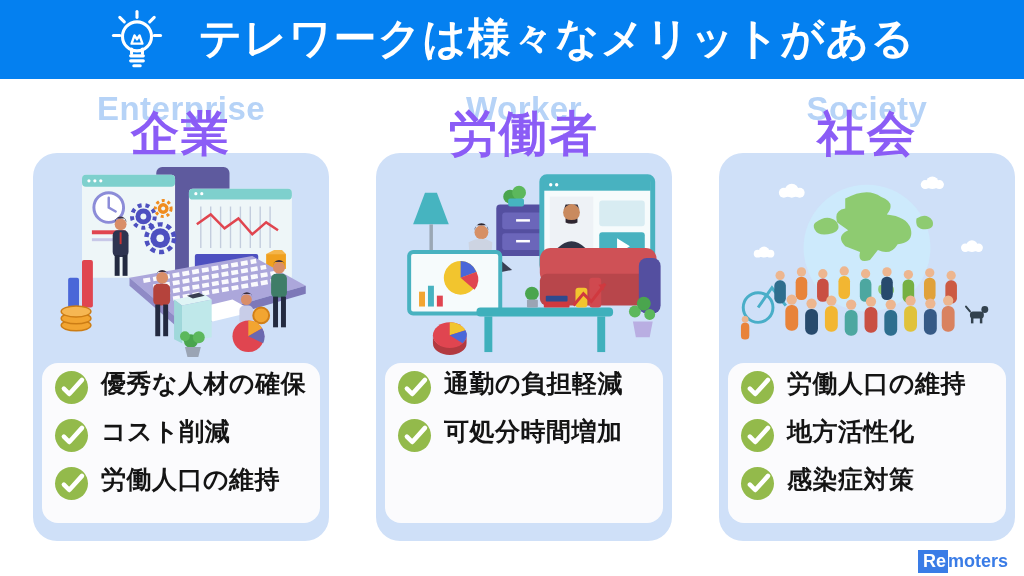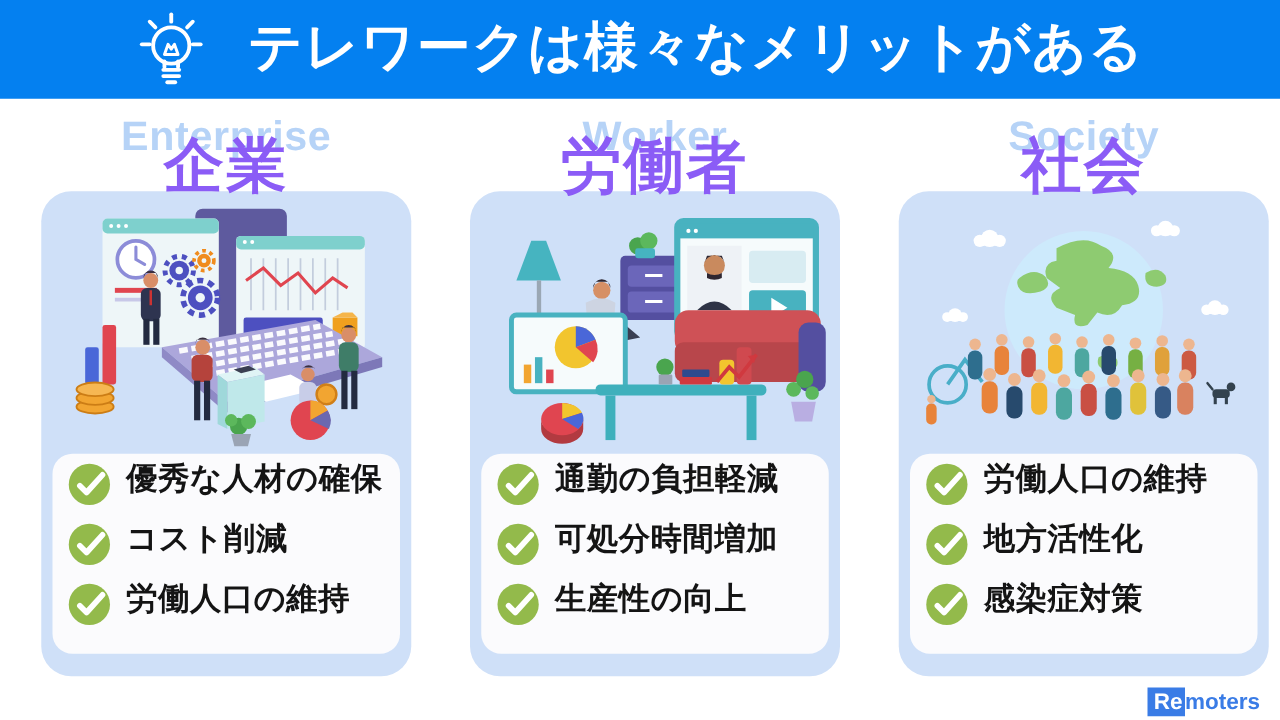--- a/index.html
+++ b/index.html
@@ -312,28 +312,20 @@
             <span class="item-text">通勤の負担軽減</span>
           </div>
           <div class="row">
             <span class="badge">
                 <svg viewBox="0 0 24 24">
                   <path d="M5.5 12.5 l4.3 4.3 L20 5.5" stroke="#fff" stroke-width="3.6" fill="none" stroke-linecap="round" stroke-linejoin="round"></path>
                 </svg>
               </span>
             <span class="item-text">可処分時間増加</span>
           </div>
-          <div class="row">
-            <span class="badge">
-                <svg viewBox="0 0 24 24">
-                  <path d="M5.5 12.5 l4.3 4.3 L20 5.5" stroke="#fff" stroke-width="3.6" fill="none" stroke-linecap="round" stroke-linejoin="round"></path>
-                </svg>
-              </span>
-            <span class="item-text">生産性の向上</span>
-          </div>
         </div>
       </div>
     </div>
 
     <div class="column">
       <div class="heading">
         <div class="label-en">Society</div>
         <div class="label-ja">社会</div>
       </div>
       <div class="card">

